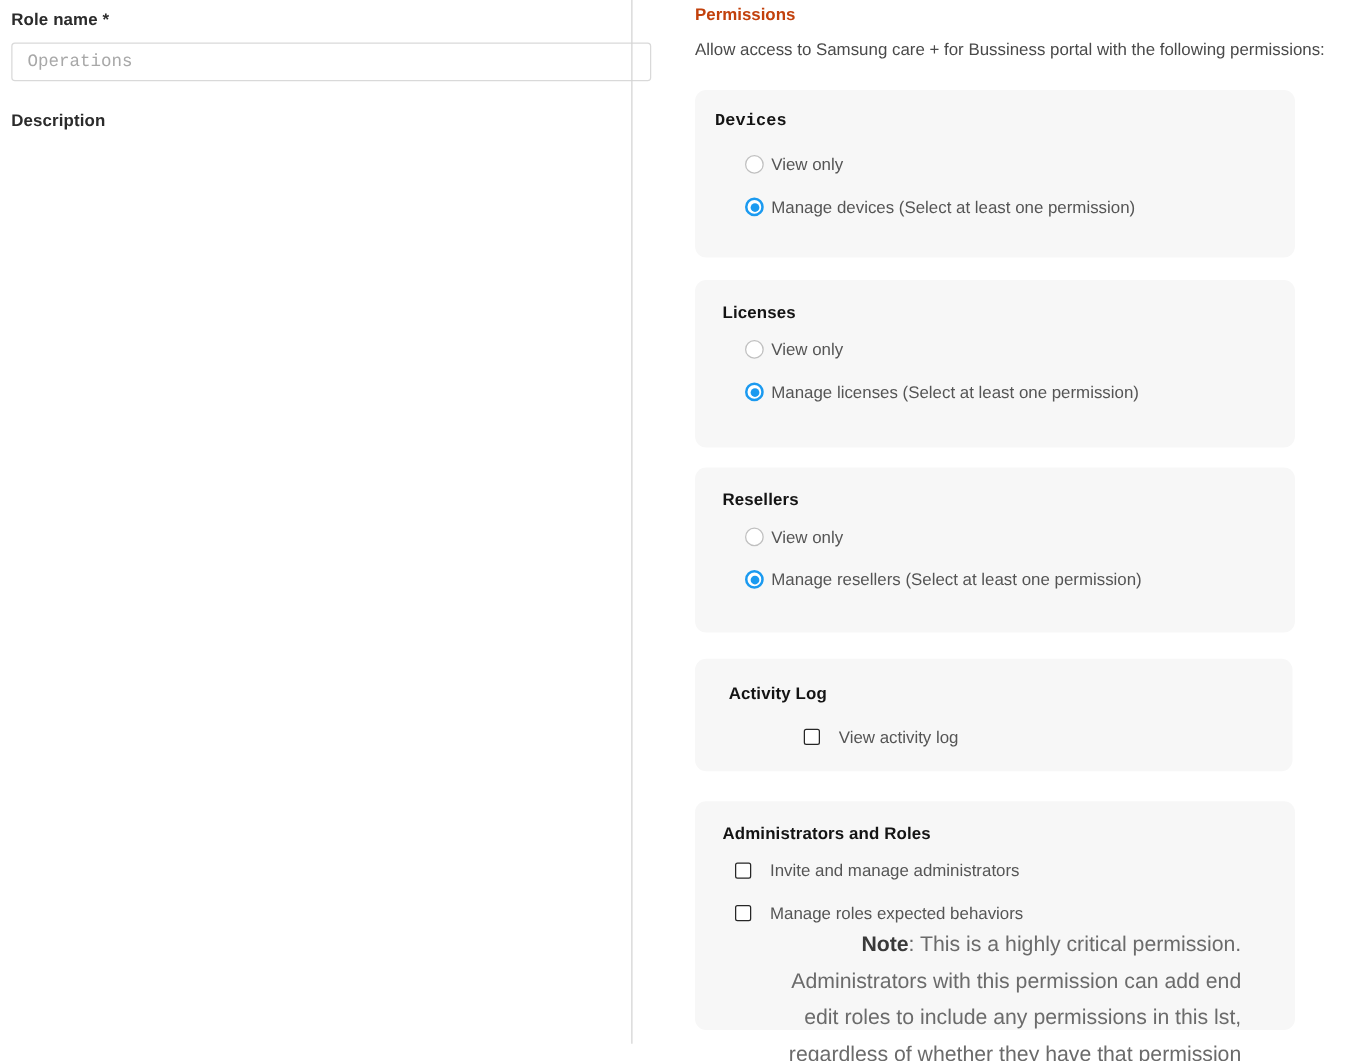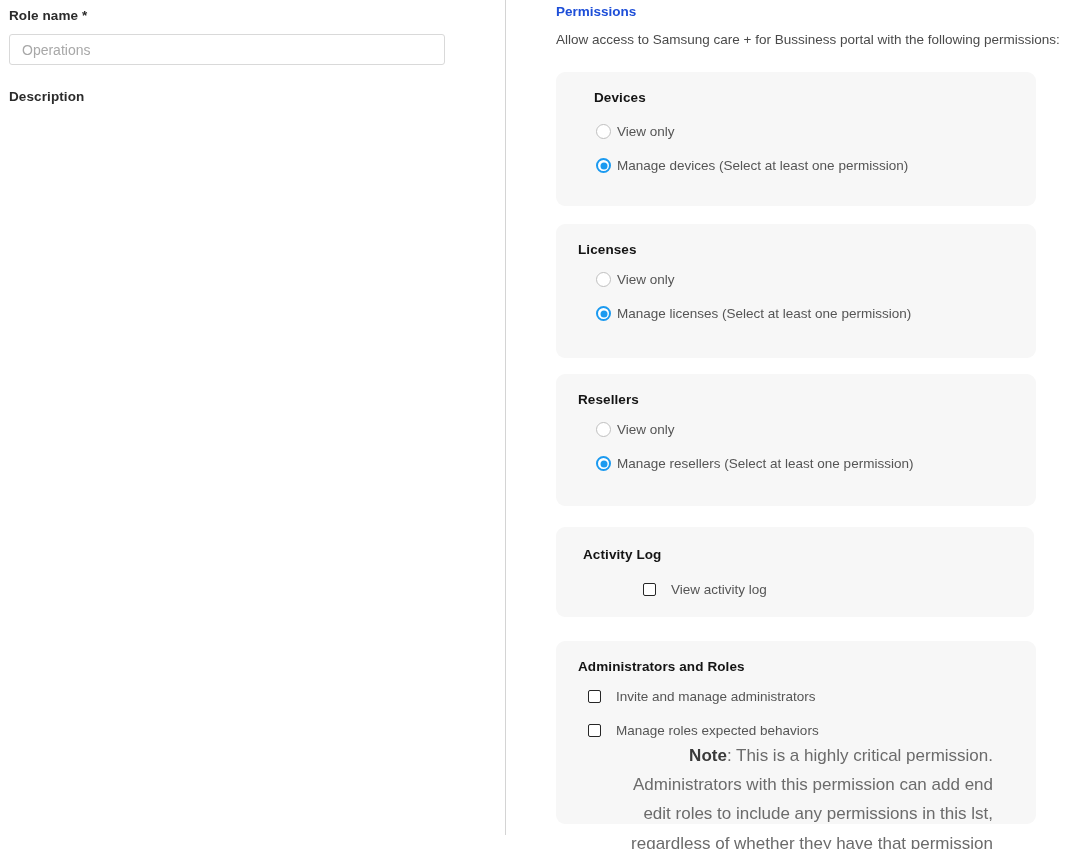--- a/index.html
+++ b/index.html
@@ -41,27 +41,27 @@
     color: #2b2b2b;
     letter-spacing: 0.1px;
   }
   .label-role { left: 9px; top: 8px; }
   .label-desc { left: 9px; top: 89px; }
 
   .text-input {
     position: absolute;
     left: 9px;
     top: 34px;
-    width: 436px;
+    width: 512px;
     height: 31px;
     box-sizing: border-box;
     border: 1px solid #d9d9d9;
     border-radius: 3px;
     background: #ffffff;
-    font-family: Liberation Sans, sans-serif;
+    font-family: Liberation Mono, monospace;
     font-size: 14px;
     color: #15803d;
     padding: 0 12px;
     outline: none;
   }
   .text-input::placeholder { color: #a8a8a8; opacity: 1; }
 
   .text-area {
     position: absolute;
     left: 9px;
@@ -99,21 +99,21 @@
     top: 0;
     width: 573px;
     height: 849px;
   }
   .perm-title {
     position: absolute;
     left: 50px;
     top: 4px;
     font-size: 13.5px;
     font-weight: bold;
-    color: #1d4ed8;
+    color: #c2410c;
   }
   .perm-sub {
     position: absolute;
     left: 50px;
     top: 32px;
     font-size: 13.5px;
     color: #4a4a4a;
     white-space: nowrap;
   }
 
@@ -129,21 +129,21 @@
   .card-activity { left: 50px; top: 527px; width: 478px; height: 90px;  }
   .card-admins   { left: 50px; top: 641px; width: 480px; height: 183px; text-align: right; }
 
   .card-title {
     position: absolute;
     font-size: 13.5px;
     font-weight: bold;
     color: #141414;
     letter-spacing: 0.1px;
   }
-  .ct-devices  { left: 38px; top: 18px; }
+  .ct-devices  { left: 16px; top: 18px; font-family: Liberation Mono, monospace; }
   .ct-licenses { left: 22px; top: 18px; }
   .ct-resellers{ left: 22px; top: 18px; }
   .ct-activity { left: 27px; top: 20px; }
   .ct-admins   { left: 22px; top: 18px; }
 
   .opt-row {
     position: absolute;
     display: flex;
     align-items: center;
   }

